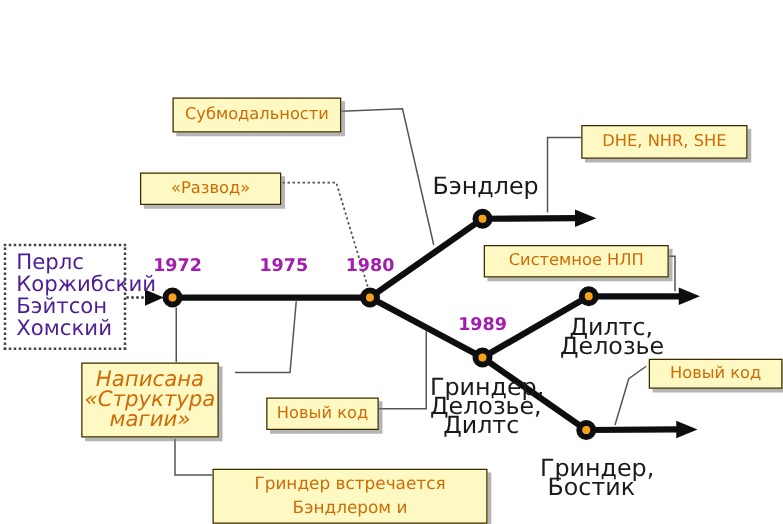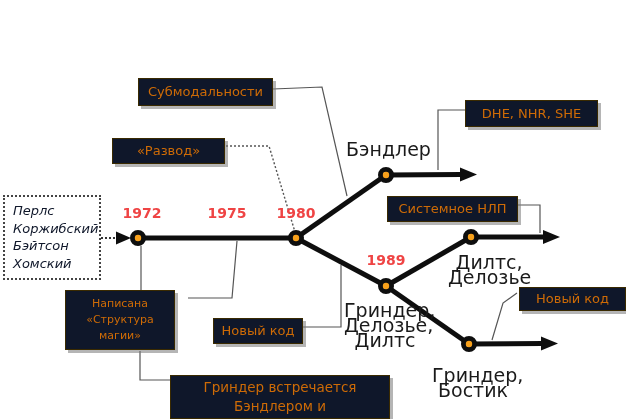--- a/index.html
+++ b/index.html
@@ -14,47 +14,46 @@
   .title{
     position:absolute;left:0;top:5px;width:626px;
     text-align:center;
     font-size:31px;
     color:#F4A41C;
     letter-spacing:0px;
   }
   svg.lines{position:absolute;left:0;top:0;z-index:1;}
   .callout{
     position:absolute;z-index:2;
-    background:#0f172a;
+    background:#fef9c3;
     border:1px solid #3a2a00;
     box-shadow:3px 3px 0 rgba(120,120,120,0.55);
     color:#CE6B06;
     font-size:13px;
     display:flex;align-items:center;justify-content:center;
     text-align:center;
     box-sizing:border-box;
     line-height:16px;
     flex-direction:column;
   }
   .origin-box{
     position:absolute;z-index:2;
     background:#ffffff;
     border:2px dotted #444444;
-    color:#0f172a;
-    font-size:13px;
+    color:#4c1d95;
+    font-size:17px;
     line-height:17.5px;
     padding:5px 2px 4px 8px;
     box-sizing:border-box;
-    font-style:italic;
   }
   .year{
     position:absolute;z-index:2;
     font-weight:bold;
     font-size:14px;
-    color:#ef4444;
+    color:#a21caf;
     text-align:center;
   }
   .node-label{
     position:absolute;z-index:2;
     font-size:19px;
     color:#1a1a1a;
     text-align:center;
     line-height:15px;
   }
 </style>
@@ -130,33 +129,33 @@
   </div>
 
   <div class="callout" style="left:112px;top:138px;width:113px;height:26px;">
     <span>«Развод»</span>
   </div>
 
   <div class="callout" style="left:465px;top:100px;width:133px;height:27px;">
     <span>DHE, NHR, SHE</span>
   </div>
 
-  <div class="callout" style="left:387px;top:196px;width:131px;height:26px;">
+  <div class="callout" style="left:387px;top:196px;width:148px;height:26px;">
     <span>Системное НЛП</span>
   </div>
 
   <div class="callout" style="left:213px;top:318px;width:90px;height:26px;">
     <span>Новый код</span>
   </div>
 
   <div class="callout" style="left:519px;top:287px;width:107px;height:24px;">
     <span>Новый код</span>
   </div>
 
-  <div class="callout" style="left:65px;top:290px;width:110px;height:60px;font-size:11px;">
+  <div class="callout" style="left:65px;top:290px;width:110px;height:60px;font-size:17px;font-style:italic;">
     <span>Написана</span>
     <span>«Структура</span>
     <span>магии»</span>
   </div>
 
   <div class="callout" style="left:170px;top:375px;width:220px;height:44px;font-size:13.5px;line-height:19px;">
     <span>Гриндер встречается</span>
     <span>Бэндлером и</span>
   </div>
 

